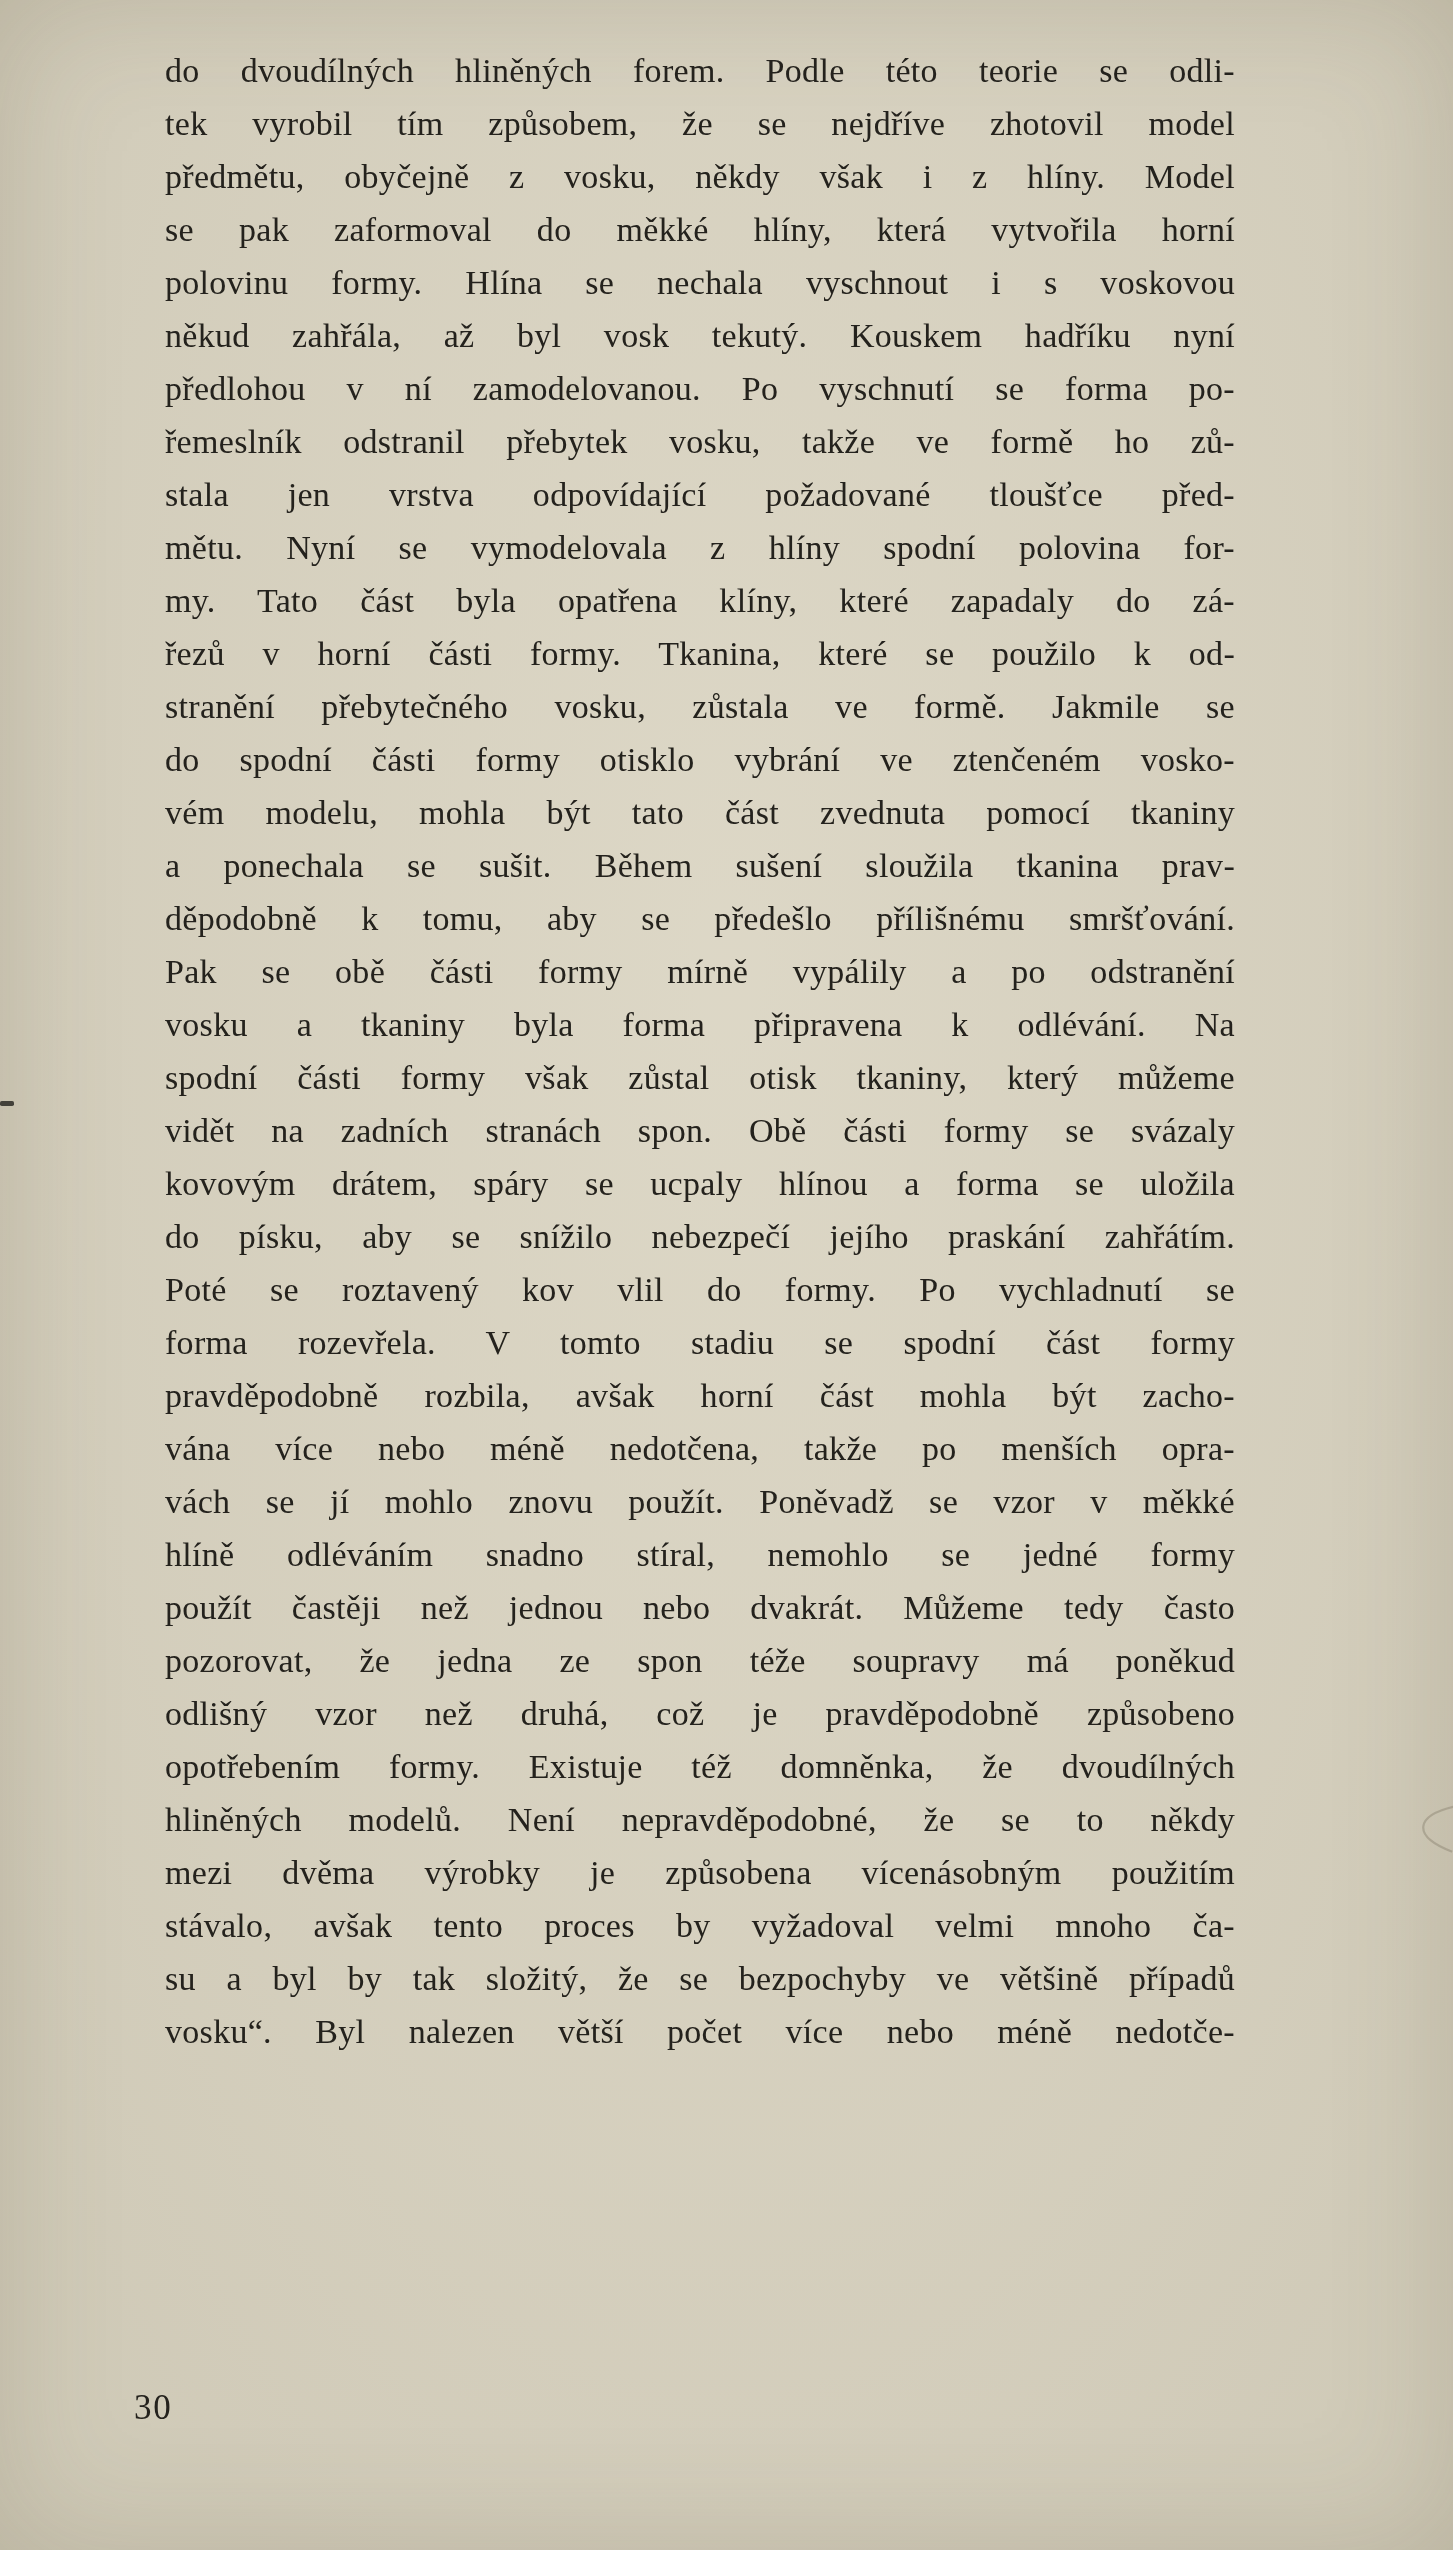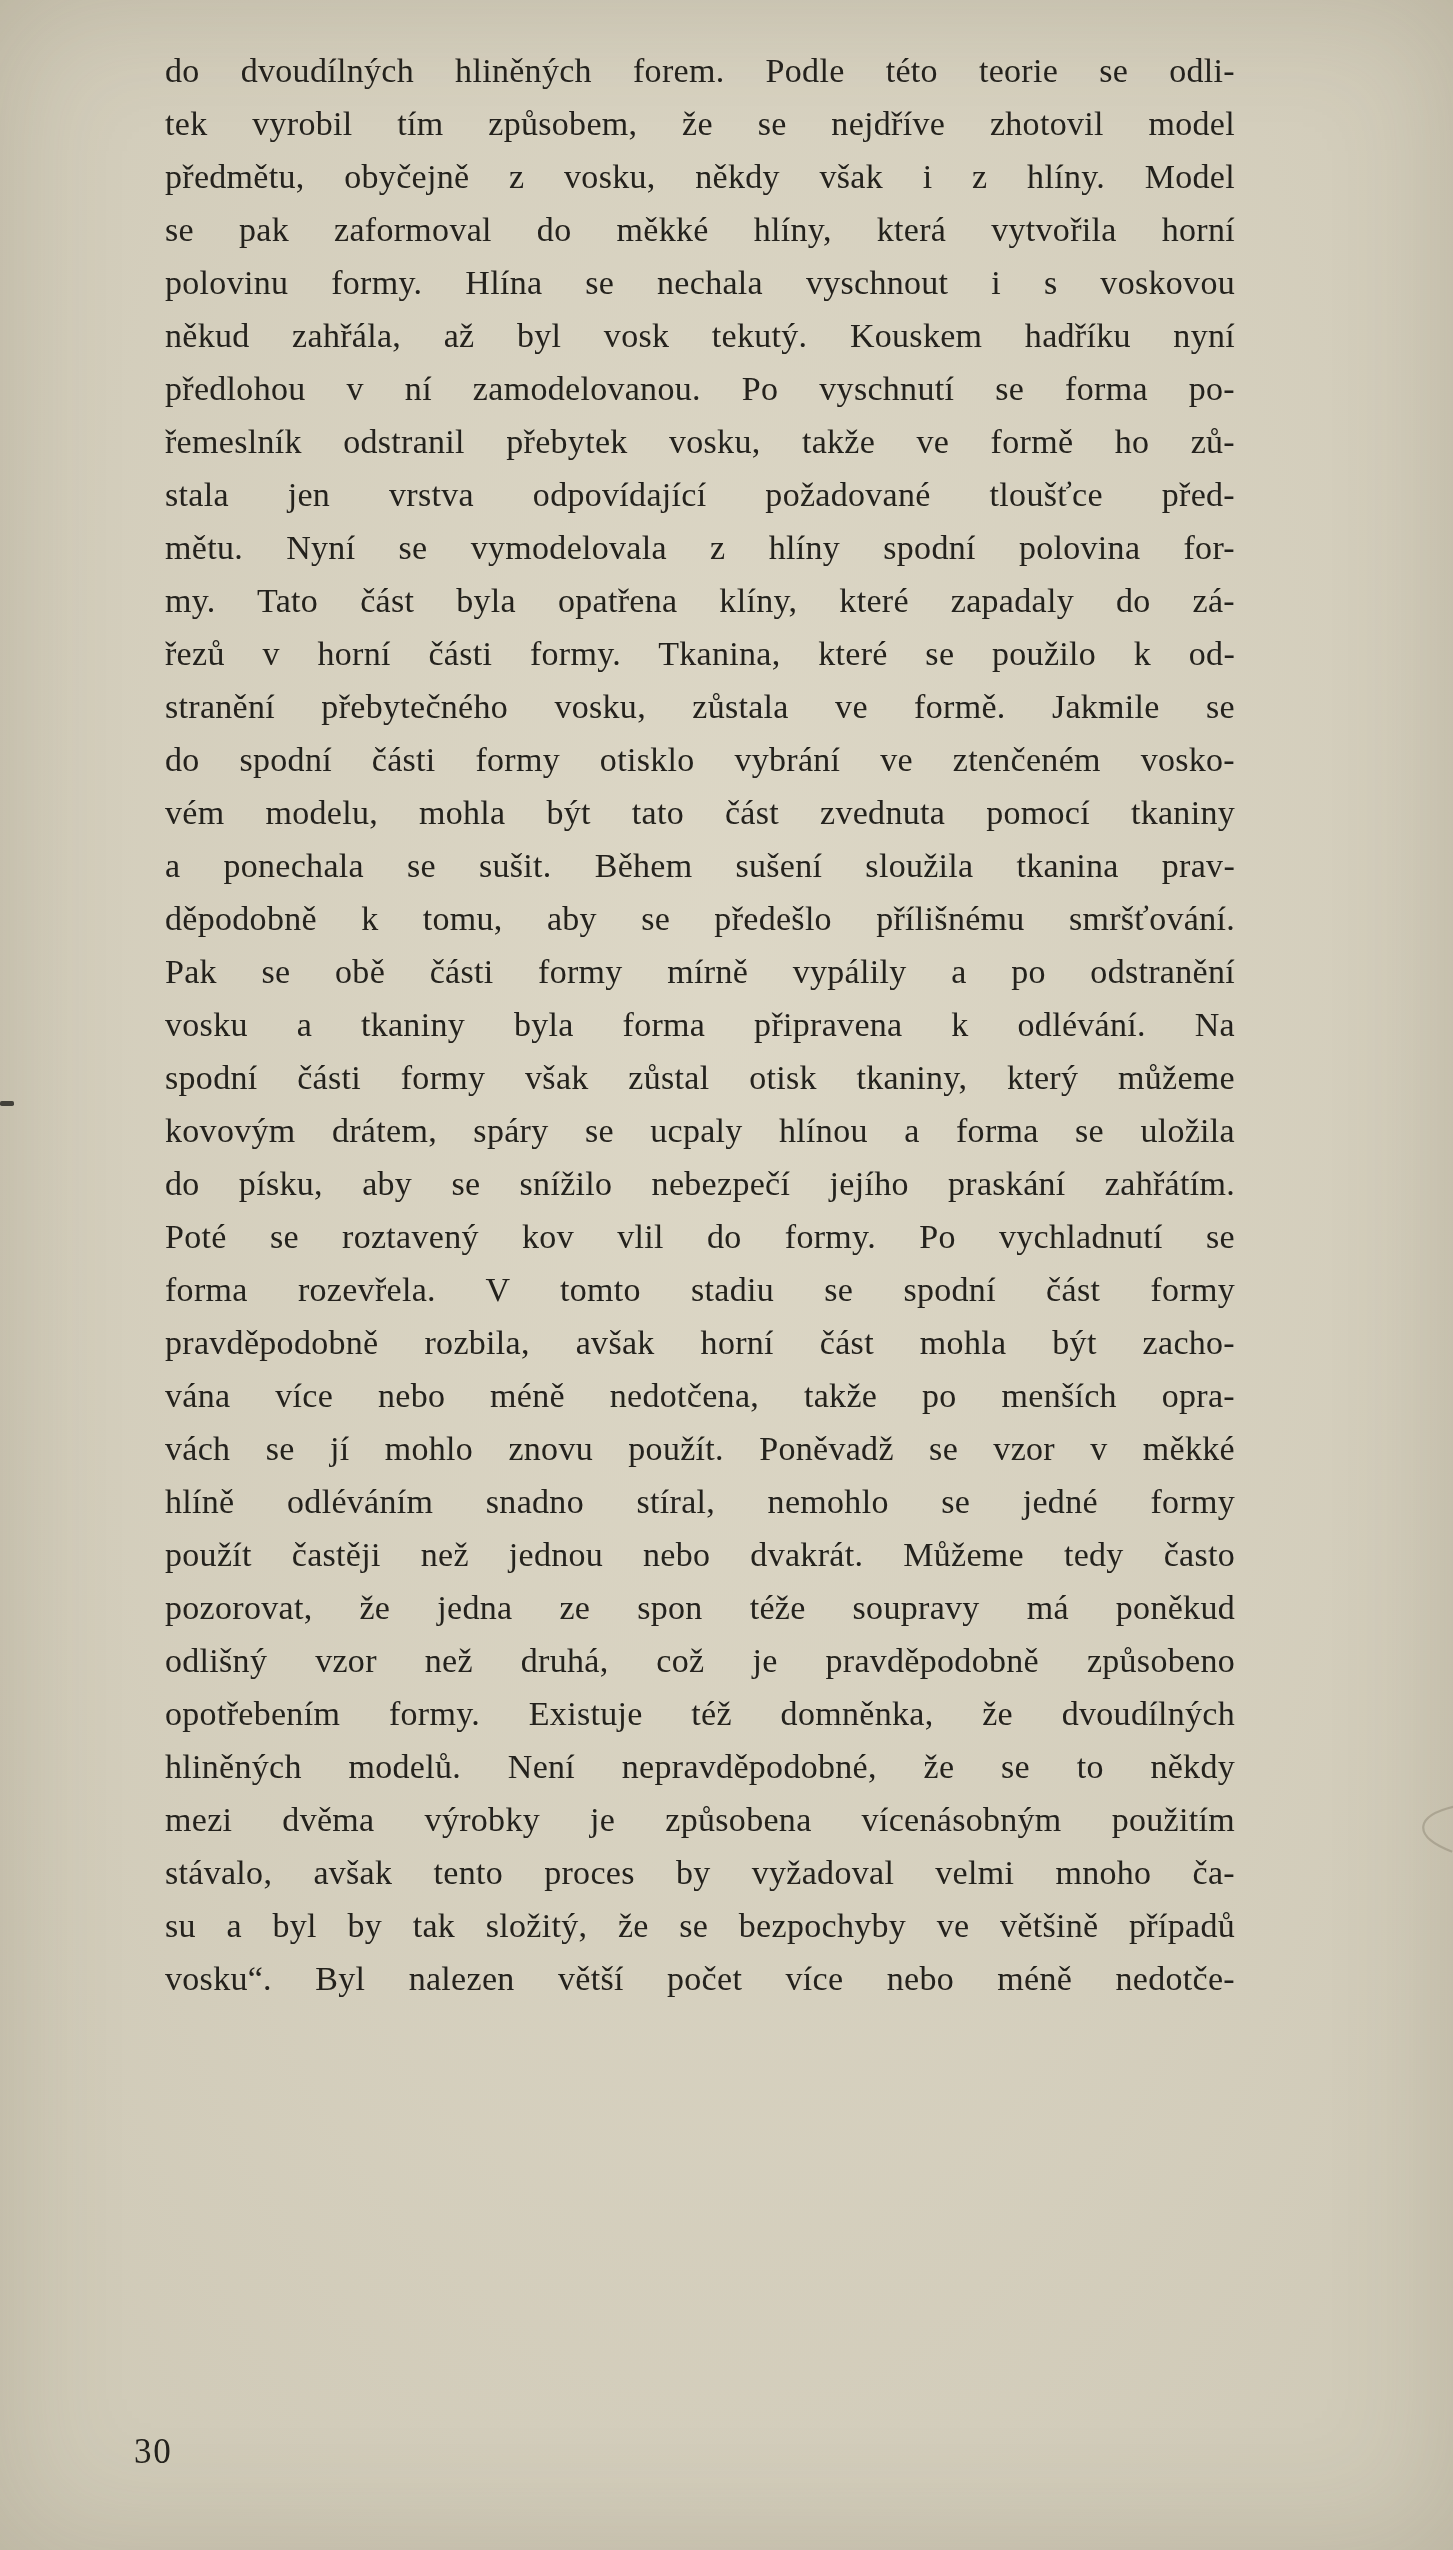--- a/index.html
+++ b/index.html
@@ -36,21 +36,20 @@
     letter-spacing: 0.3px;
     text-align: justify;
     text-align-last: justify;
   }
   .page-number {
     position: absolute;
     left: 134px;
     top: 2388px;
     font-size: 35px;
     letter-spacing: 1.8px;
-    margin-top: 44px;
   }
   .artifact-dash {
     position: absolute;
     left: 0;
     top: 1101px;
     width: 13.6px;
     height: 4.5px;
     background: #2b2a26;
     border-radius: 1.8px;
     opacity: 0.85;
@@ -83,20 +82,21 @@
       <div class="text-line">my. Tato část byla opatřena klíny, které zapadaly do zá-</div>
       <div class="text-line">řezů v horní části formy. Tkanina, které se použilo k od-</div>
       <div class="text-line">stranění přebytečného vosku, zůstala ve formě. Jakmile se</div>
       <div class="text-line">do spodní části formy otisklo vybrání ve ztenčeném vosko-</div>
       <div class="text-line">vém modelu, mohla být tato část zvednuta pomocí tkaniny</div>
       <div class="text-line">a ponechala se sušit. Během sušení sloužila tkanina prav-</div>
       <div class="text-line">děpodobně k tomu, aby se předešlo přílišnému smršťování.</div>
       <div class="text-line">Pak se obě části formy mírně vypálily a po odstranění</div>
       <div class="text-line">vosku a tkaniny byla forma připravena k odlévání. Na</div>
       <div class="text-line">spodní části formy však zůstal otisk tkaniny, který můžeme</div>
+      <div class="text-line">vidět na zadních stranách spon. Obě části formy se svázaly</div>
       <div class="text-line">kovovým drátem, spáry se ucpaly hlínou a forma se uložila</div>
       <div class="text-line">do písku, aby se snížilo nebezpečí jejího praskání zahřátím.</div>
       <div class="text-line">Poté se roztavený kov vlil do formy. Po vychladnutí se</div>
       <div class="text-line">forma rozevřela. V tomto stadiu se spodní část formy</div>
       <div class="text-line">pravděpodobně rozbila, avšak horní část mohla být zacho-</div>
       <div class="text-line">vána více nebo méně nedotčena, takže po menších opra-</div>
       <div class="text-line">vách se jí mohlo znovu použít. Poněvadž se vzor v měkké</div>
       <div class="text-line">hlíně odléváním snadno stíral, nemohlo se jedné formy</div>
       <div class="text-line">použít častěji než jednou nebo dvakrát. Můžeme tedy často</div>
       <div class="text-line">pozorovat, že jedna ze spon téže soupravy má poněkud</div>

